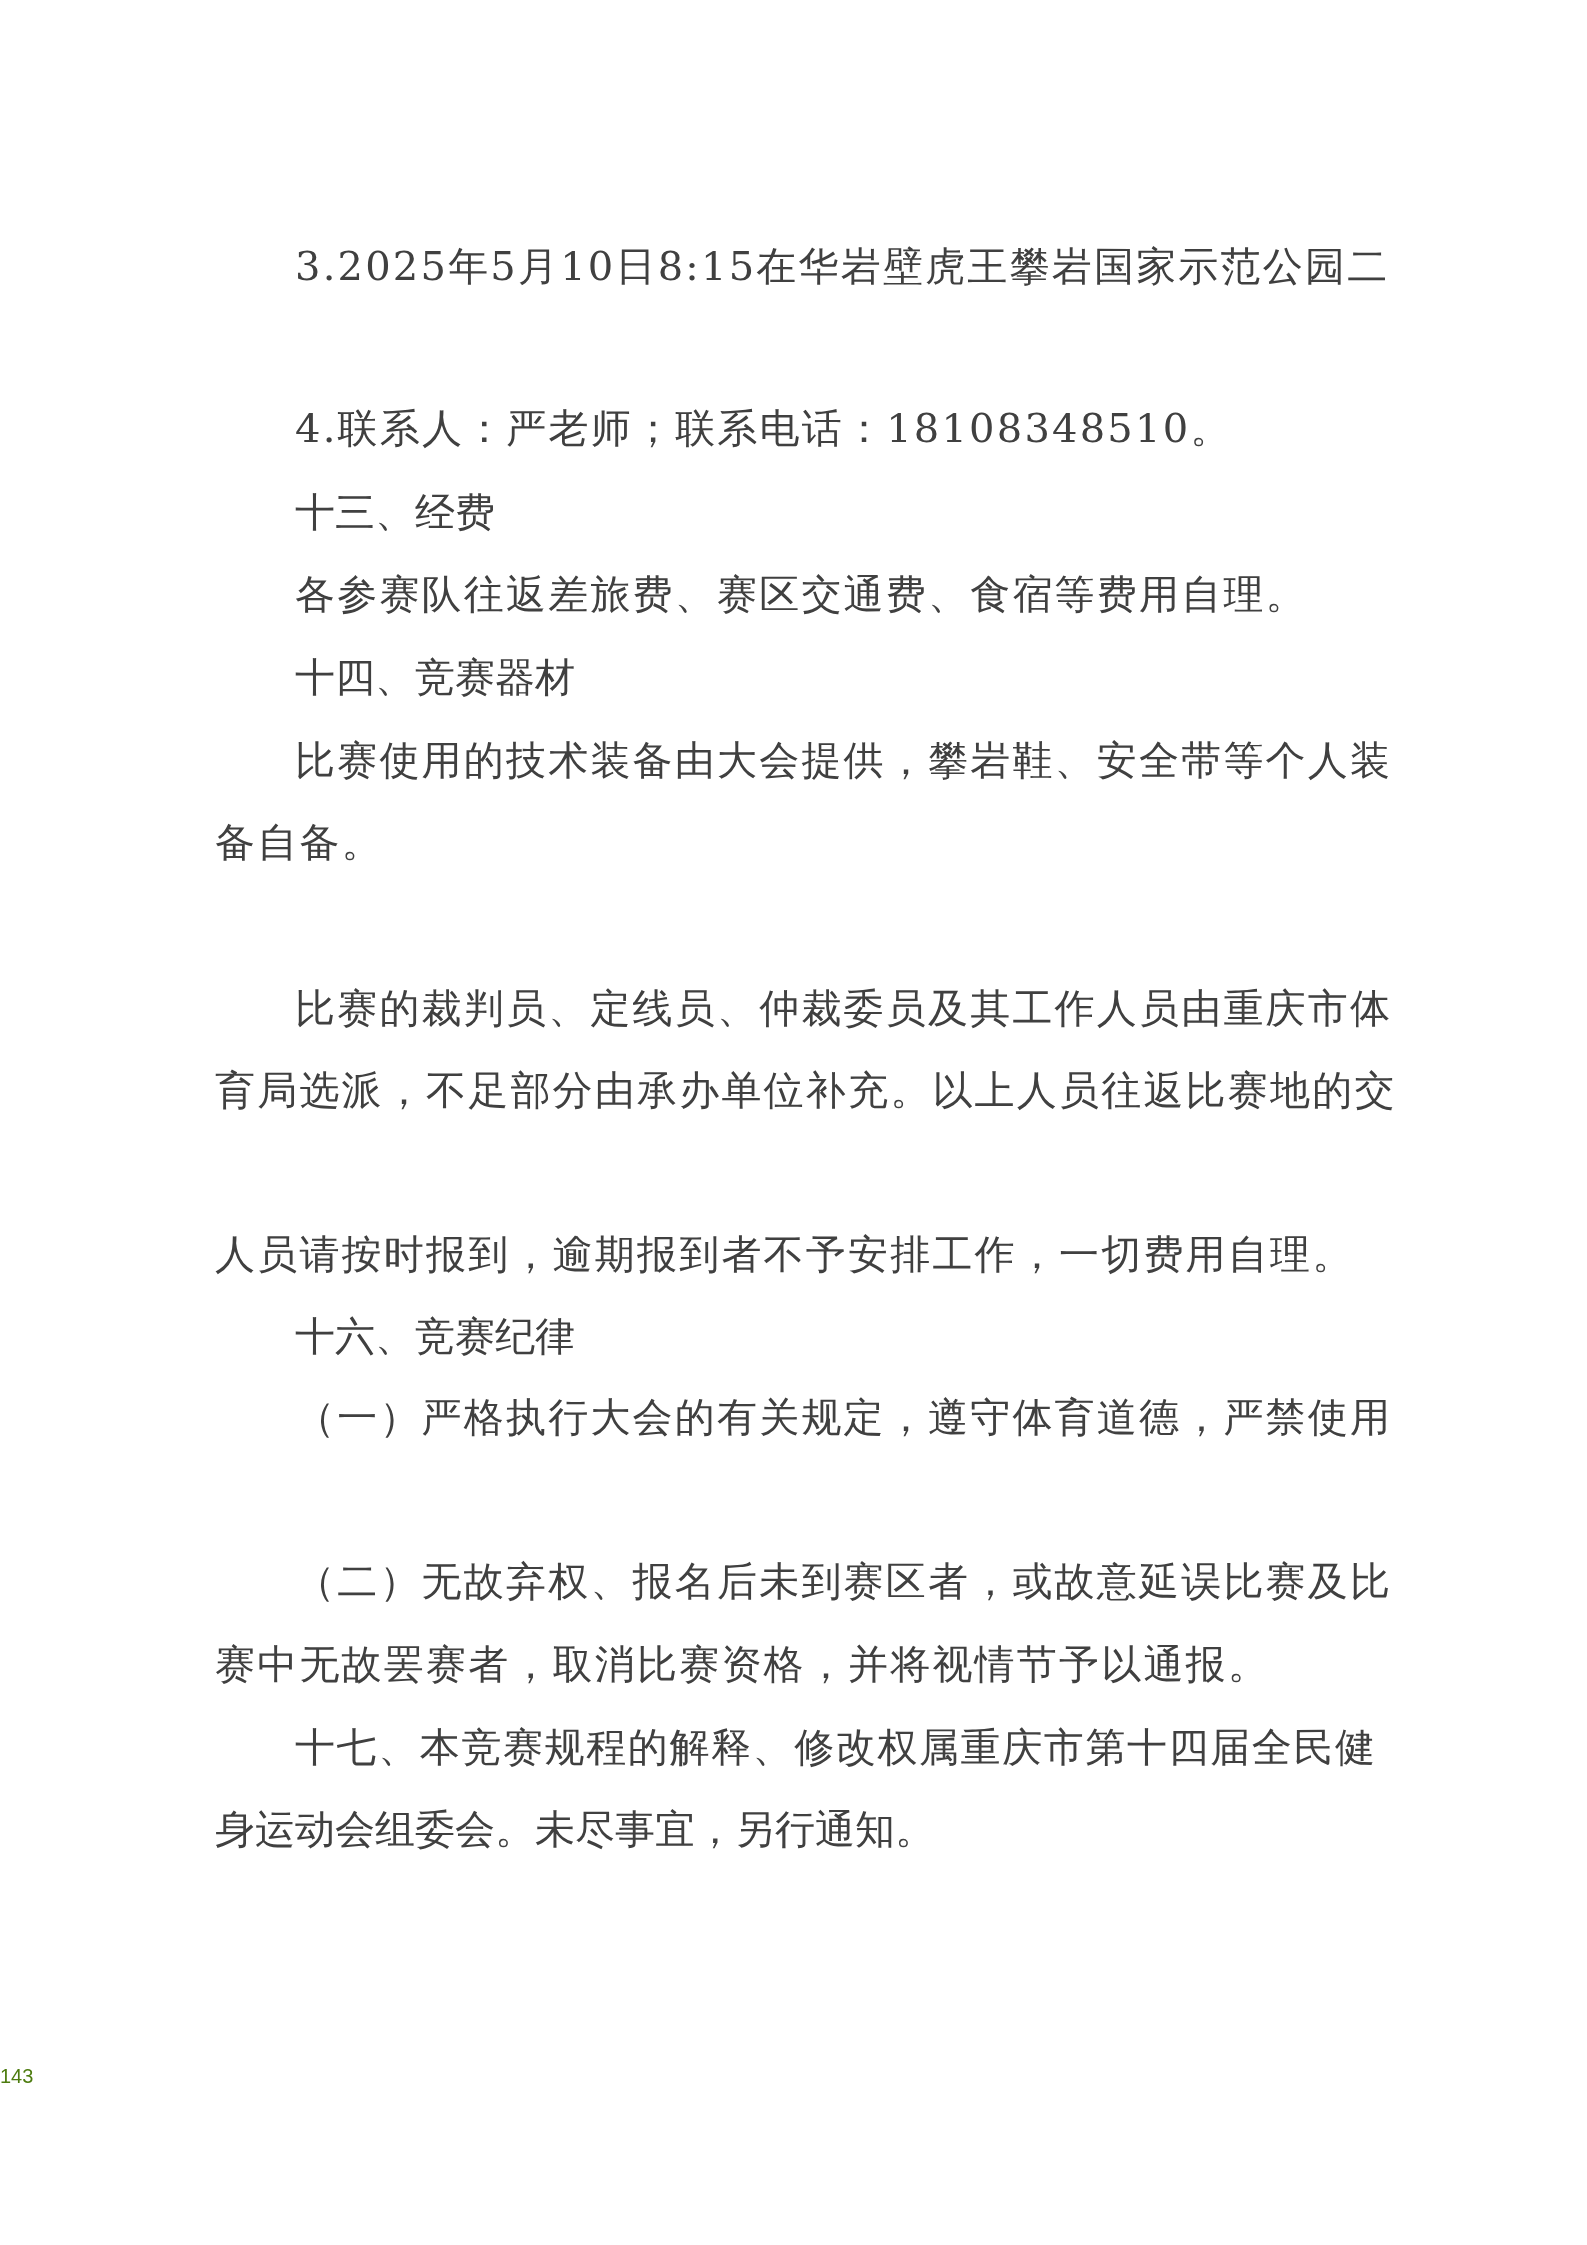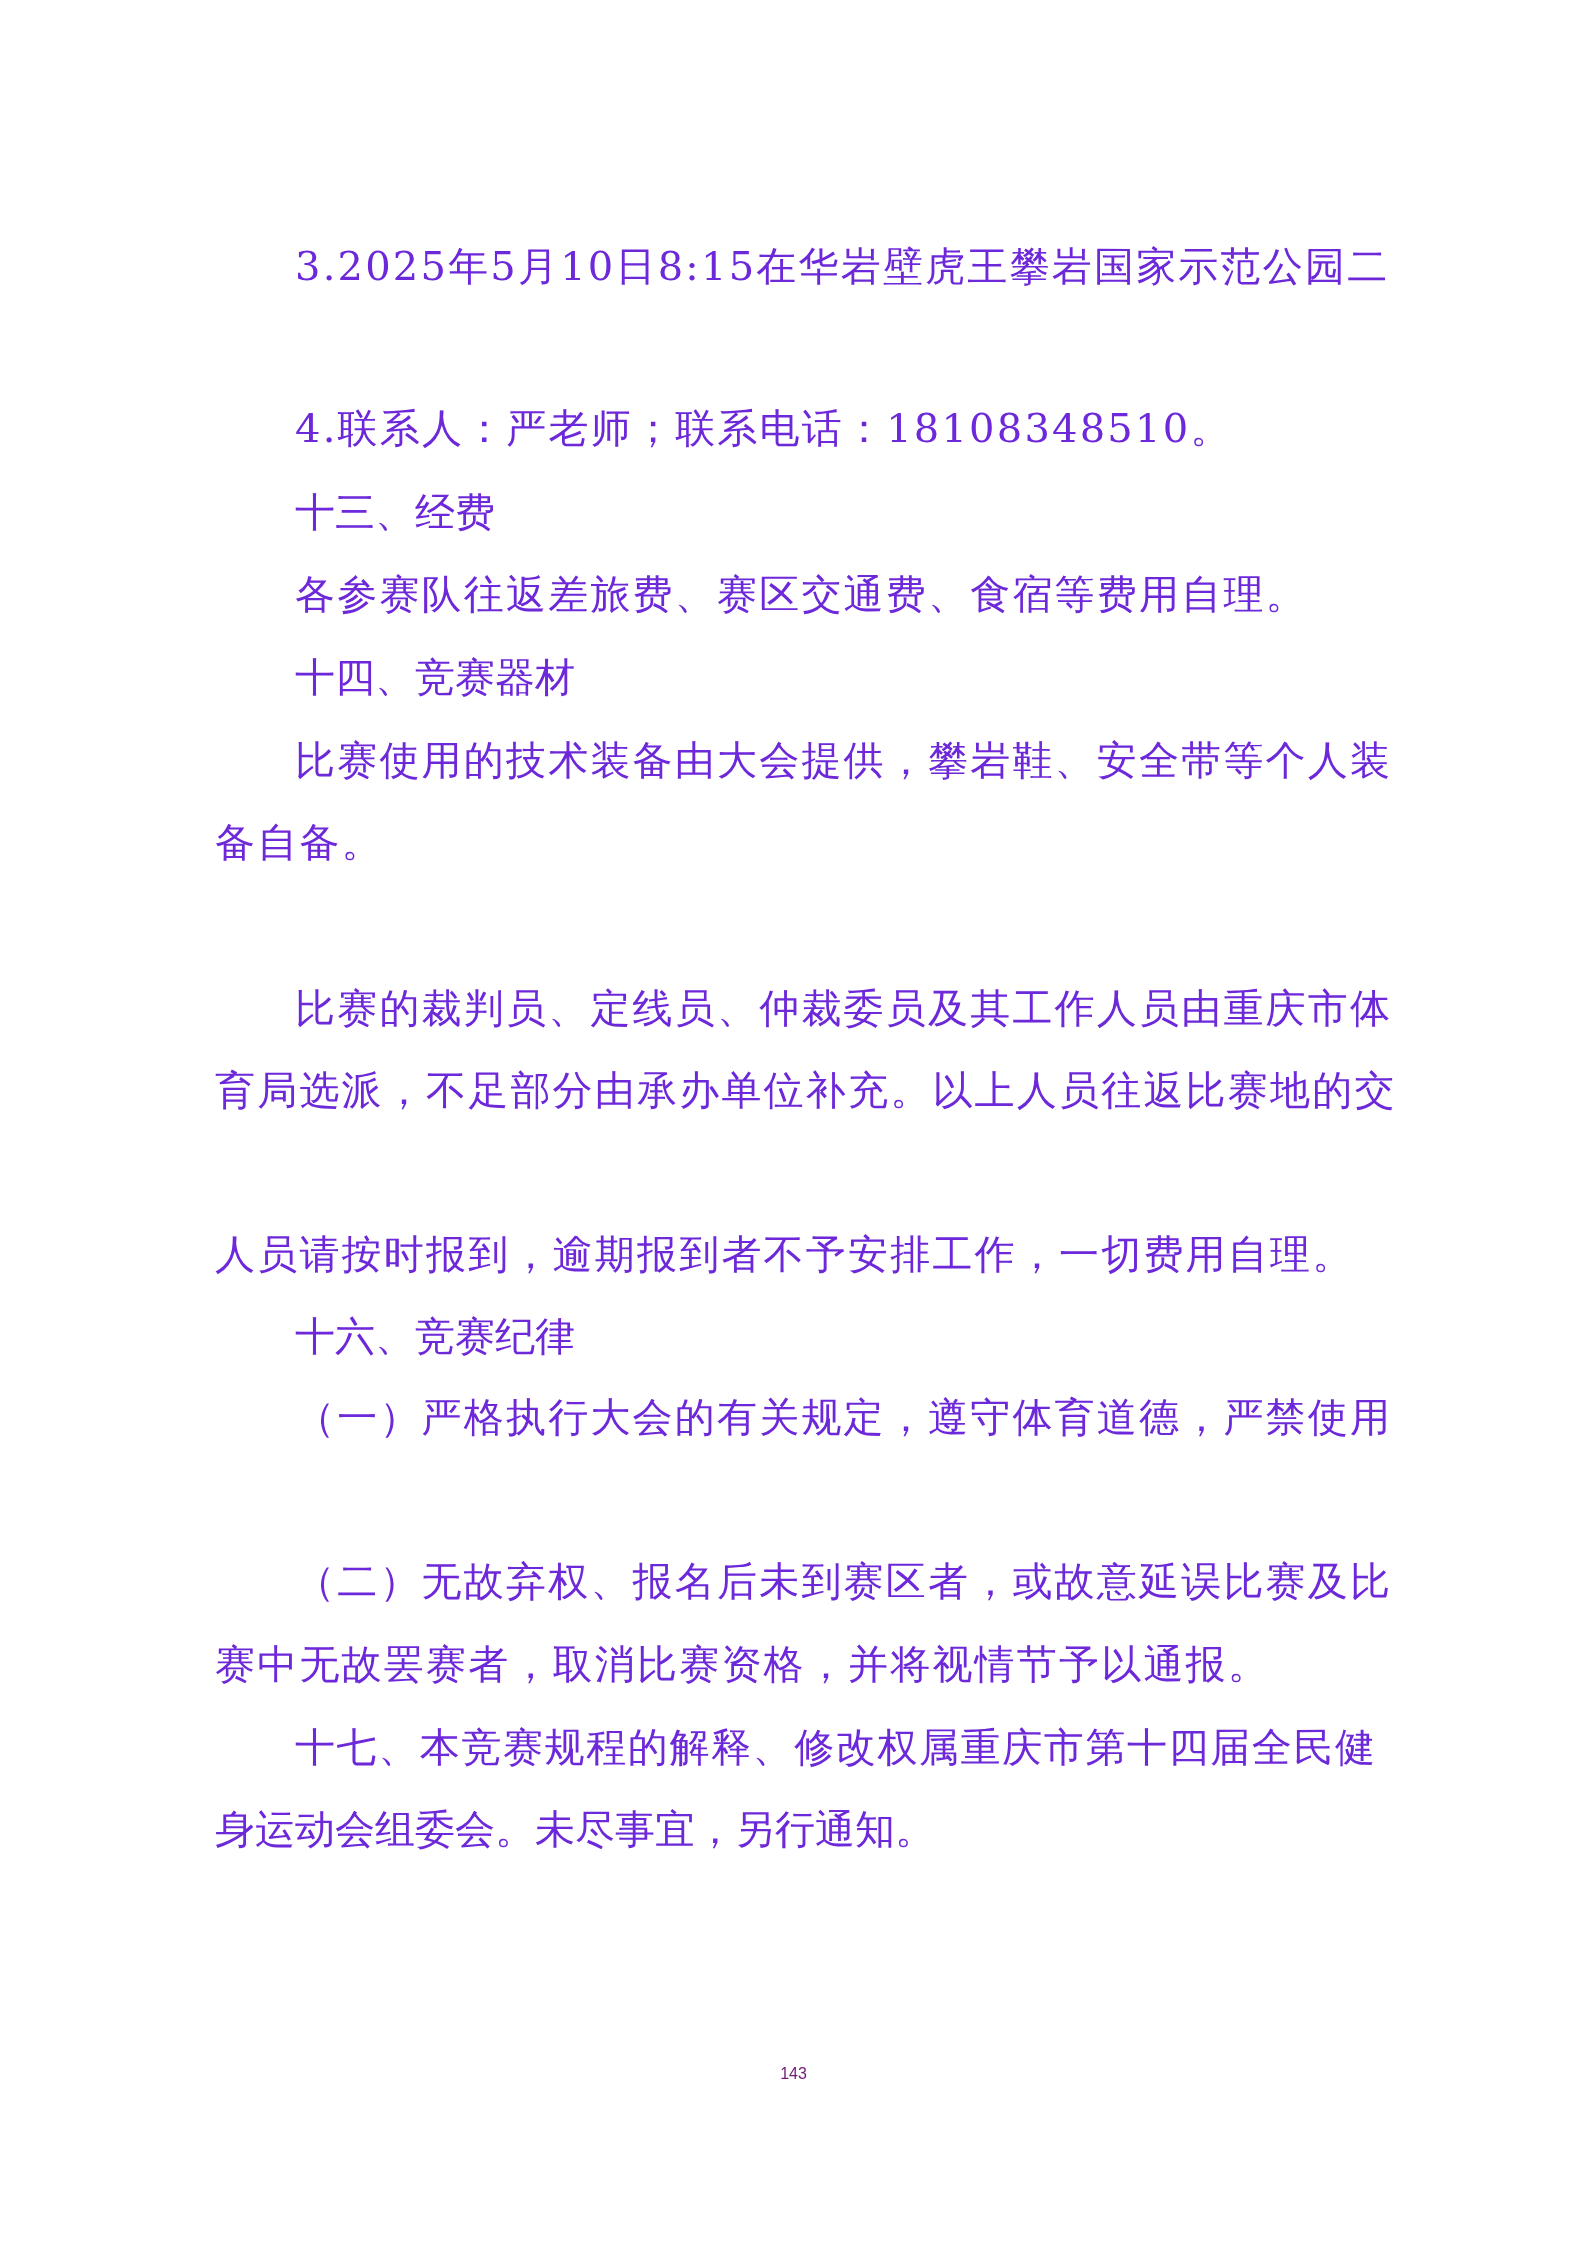--- a/index.html
+++ b/index.html
@@ -6,39 +6,38 @@
   body { width: 1587px; height: 2245px; position: relative; overflow: hidden; }
   .page { position: absolute; left: 0; top: 0; width: 1587px; height: 2245px; background: #fff; }
   .line {
     position: absolute;
     left: 215px;
     width: 1160px;
     height: 60px;
     line-height: 60px;
     font-family: "DejaVu Serif", "Liberation Serif", serif;
     font-size: 40px;
-    color: #6d28d9;
+    color: #404040;
     white-space: nowrap;
     letter-spacing: 2.2px;
   }
   .line.indent { left: 295px; width: 1080px; }
   .line.just { text-align: justify; text-align-last: justify; }
   .heading {
     font-family: "DejaVu Sans", "Liberation Sans", sans-serif;
     font-weight: normal;
     letter-spacing: 0px;
   }
   .page-number {
     position: absolute;
     left: 0; width: 1587px;
     top: 2065px;
-    text-align: center;
     font-family: "Liberation Sans", "DejaVu Sans", sans-serif;
-    font-size: 16px;
-    color: #701a75;
+    font-size: 20px;
+    color: #4d7c0f;
   }
 </style>
 </head>
 <body>
 
 <div class="page">
   <div class="line indent just" style="top:236px">3.2025年5月10日8:15在华岩壁虎王攀岩国家示范公园二</div>
   <div class="line indent" style="top:398px">4.联系人：严老师；联系电话：18108348510。</div>
   <div class="line indent heading" style="top:482px">十三、经费</div>
   <div class="line indent" style="top:564px">各参赛队往返差旅费、赛区交通费、食宿等费用自理。</div>

